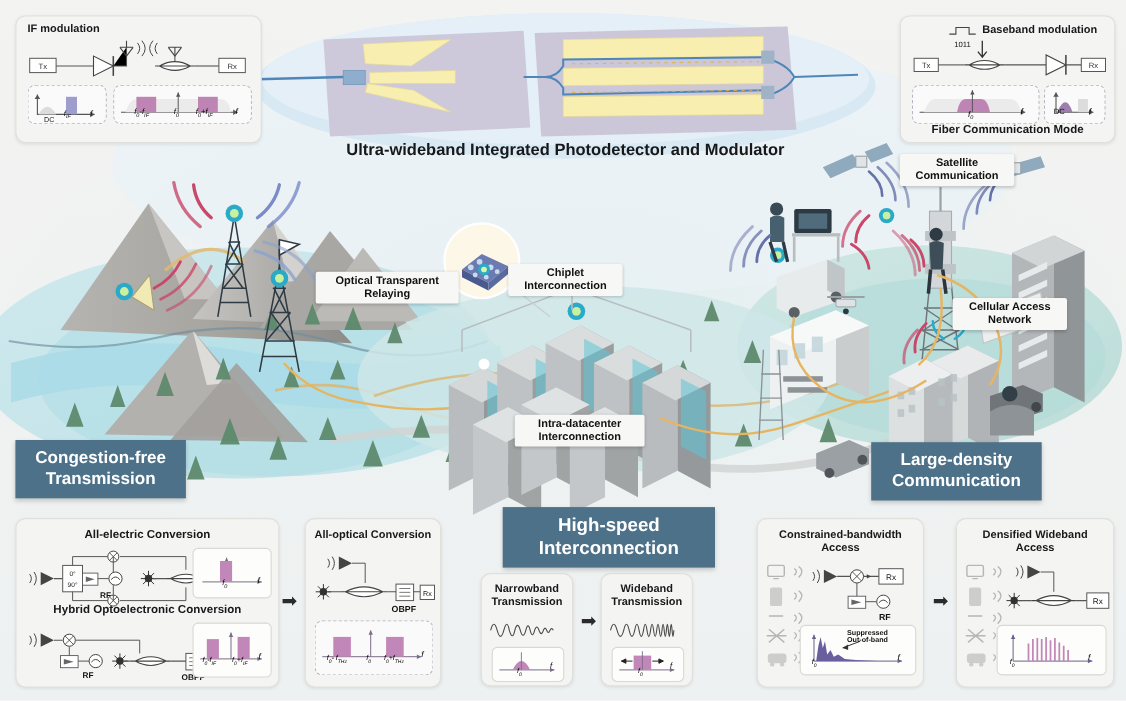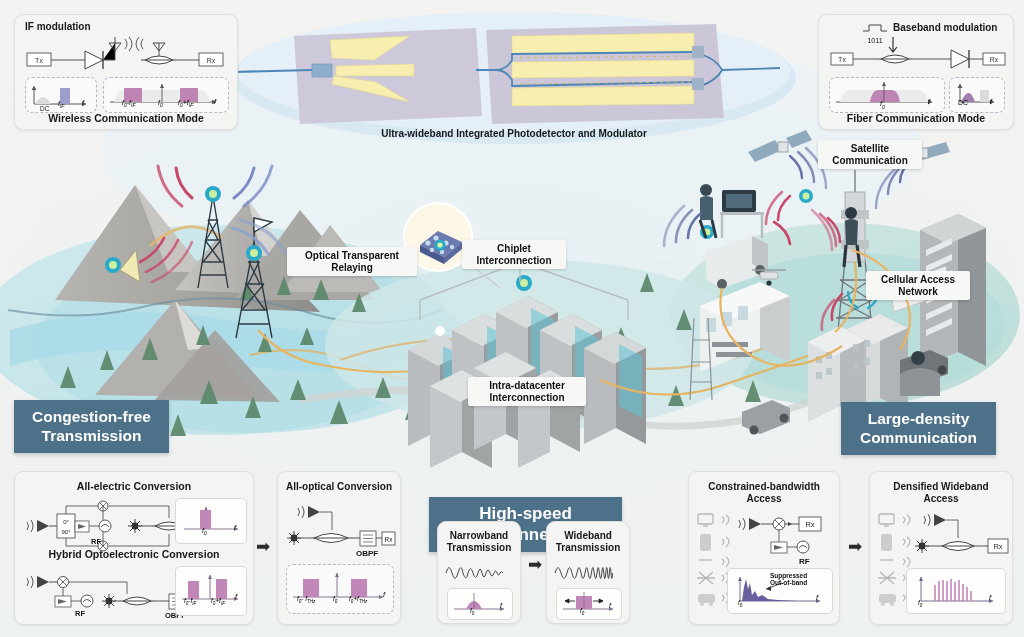--- a/index.html
+++ b/index.html
@@ -451,21 +451,21 @@
     <g fill="#9fb2c6">
       <rect x="468" y="40" width="12" height="12"></rect>
         <rect x="468" y="72" width="12" height="12"></rect>
     </g>
 
     <g stroke="#d9b24e" stroke-width="1" stroke-dasharray="3 4" fill="none" opacity=".9">
       <path d="M296 52 L466 50"></path>
         <path d="M296 78 L466 76"></path>
     </g>
   </svg>
-  <div class="ttl" style="left:288px;top:128px;width:452px;font-size:10px;text-align:center;">Ultra-wideband Integrated Photodetector and Modulator</div>
+  <div class="ttl" style="left:288px;top:128px;width:452px;font-size:15px;text-align:center;">Ultra-wideband Integrated Photodetector and Modulator</div>
 
   <div class="card" style="left:14px;top:14px;width:222px;height:114px;">
     <div class="ttl" style="left:10px;top:6px;width:120px;text-align:left;font-size:10px;">IF modulation</div>
 
     <svg class="abs" style="left:8px;top:20px" width="206" height="44">
       <rect x="4" y="18" width="24" height="13" fill="#fff" stroke="#555" stroke-width=".9"></rect>
       <text x="16" y="28" font-size="7" text-anchor="middle" fill="#333" font-family="Liberation Sans">Tx</text>
       <path d="M28 25 L62 25" stroke="#555" stroke-width="1"></path>
       <path d="M62 16 L62 34 L80 25 Z" fill="#fff" stroke="#444" stroke-width="1"></path>
       <path d="M80 16 L80 34" stroke="#444" stroke-width="1.4"></path>
@@ -511,21 +511,20 @@
         <rect x="76" y="10" width="18" height="14" fill="#bd84b4"></rect>
         <path d="M58 6 L58 24" stroke="#555" stroke-width=".9"></path>
         <path d="M58 6 l-2 4 h4 Z" fill="#555"></path>
       </svg>
       <div class="abs" style="left:18px;top:21px;font-size:7px;font-style:italic;">f<sub style="font-size:5px">0</sub>-f<sub style="font-size:5px">IF</sub></div>
       <div class="abs" style="left:54px;top:21px;font-size:7px;font-style:italic;">f<sub style="font-size:5px">0</sub></div>
       <div class="abs" style="left:74px;top:21px;font-size:7px;font-style:italic;">f<sub style="font-size:5px">0</sub>+f<sub style="font-size:5px">IF</sub></div>
       <div class="abs" style="left:110px;top:19px;font-size:7.5px;font-style:italic;">f</div>
     </div>
 
-    <div class="ttl" style="left:0;top:97px;width:222px;font-size:10.5px;">Wireless Communication Mode</div>
   </div>
 
   <div class="card" style="left:818px;top:14px;width:194px;height:114px;">
     <div class="ttl" style="left:74px;top:7px;width:116px;text-align:left;font-size:10px;">Baseband modulation</div>
 
     <svg class="abs" style="left:8px;top:6px" width="182" height="54">
       <path d="M36 10 L42 10 L42 4 L54 4 L54 10 L60 10" stroke="#444" stroke-width="1" fill="none"></path>
       <text x="48" y="22" font-size="7" text-anchor="middle" fill="#111" font-family="Liberation Sans">1011</text>
       <path d="M66 16 L66 30 M62 26 L66 31 L70 26" stroke="#333" stroke-width="1.2" fill="none"></path>
       <rect x="4" y="32" width="22" height="12" fill="#fff" stroke="#555" stroke-width=".9"></rect>
@@ -570,24 +569,24 @@
 
   <div class="lbl" style="left:271px;top:247px;width:118px;font-size:10px;margin-left:16px;">Optical Transparent<br>Relaying</div>
   <div class="lbl" style="left:462px;top:240px;width:92px;font-size:10px;">Chiplet<br>Interconnection</div>
   <div class="lbl" style="left:468px;top:377px;width:106px;font-size:10px;">Intra-datacenter<br>Interconnection</div>
   <div class="lbl" style="left:818px;top:140px;width:92px;font-size:10px;">Satellite<br>Communication</div>
   <div class="lbl" style="left:866px;top:271px;width:92px;font-size:10px;">Cellular Access<br>Network</div>
 
   <div class="banner" style="left:14px;top:400px;width:155px;height:53px;font-size:15.5px;">
     <div><span>Congestion-free</span><br><span>Transmission</span></div>
   </div>
-  <div class="banner" style="left:429px;top:461px;width:193px;height:55px;font-size:17px;margin-top:36px;">
+  <div class="banner" style="left:457px;top:461px;width:193px;height:55px;font-size:17px;">
     <div><span>High-speed</span><br><span>Interconnection</span></div>
   </div>
-  <div class="banner" style="left:841px;top:402px;width:155px;height:53px;font-size:15.5px;">
+  <div class="banner" style="left:792px;top:402px;width:155px;height:53px;font-size:15.5px;">
     <div><span>Large-density</span><br><span>Communication</span></div>
   </div>
 
   <div class="card" style="left:14px;top:471px;width:238px;height:152px;">
     <div class="ttl" style="left:0;top:8px;width:238px;font-size:10.5px;">All-electric Conversion</div>
 
     <svg class="abs" style="left:8px;top:24px" width="224" height="52">
       <g stroke="#444" fill="none" stroke-width=".9">
         <path d="M4 26 q3 4 0 8"></path>
           <path d="M8 24 q4 6 0 12"></path>

